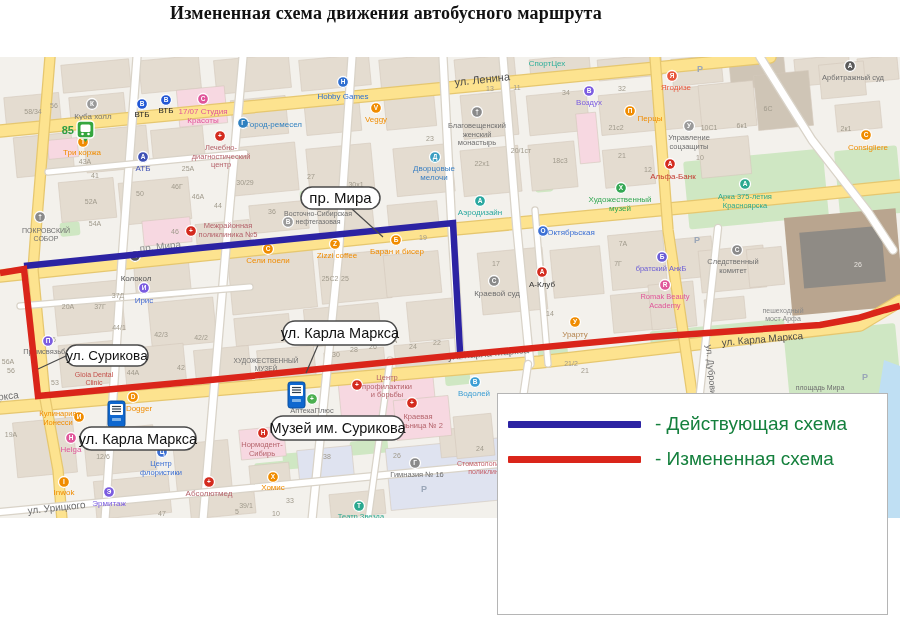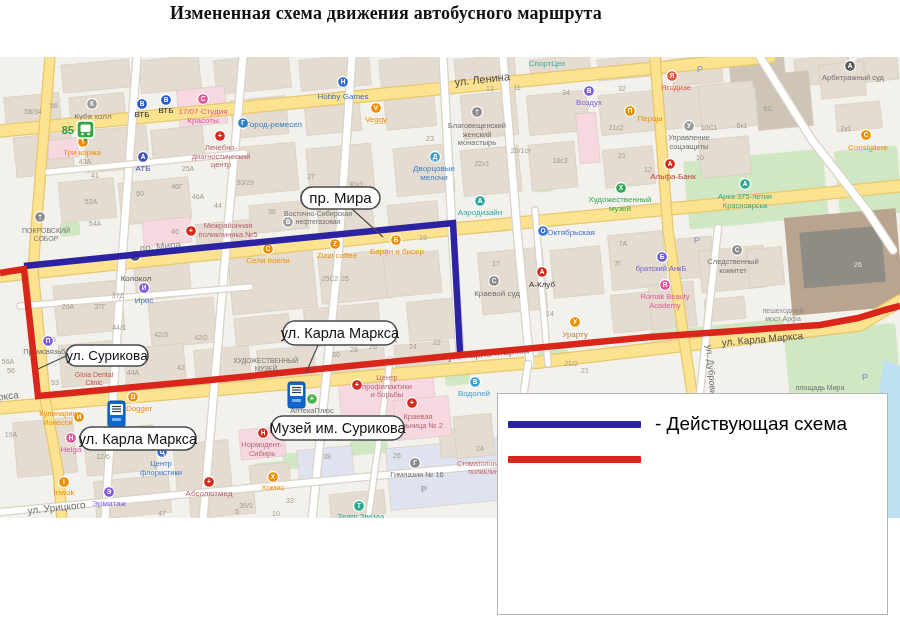--- a/index.html
+++ b/index.html
@@ -7,21 +7,21 @@
        font-family:"Liberation Sans",sans-serif;}
   .title{position:absolute;top:2px;left:0;width:772px;text-align:center;
          font-family:"Liberation Serif",serif;font-weight:700;color:#111;
          font-size:18px;line-height:22px;letter-spacing:.2px;}
   #map-wrap{position:absolute;left:0;top:0;width:900px;height:624px;}
   .legend{position:absolute;left:497px;top:393px;width:391px;height:222px;
           background:#ffffff;border:1px solid #b5b5b5;box-sizing:border-box;
           padding:18px 0 0 10px;}
   .legend-row{display:flex;align-items:center;height:24px;margin-bottom:11px;}
   .legend-line{display:inline-block;width:133px;height:7px;border-radius:1px;}
-  .legend-label{margin-left:14px;font-size:19px;color:#000000;}
+  .legend-label{margin-left:14px;font-size:19px;color:#15803d;}
   svg text{font-family:"Liberation Sans",sans-serif;}
 </style>
 </head>
 <body>
 
 <div id="map-wrap">
   <svg id="map-svg" width="900" height="624" viewBox="0 0 900 624">
       <defs>
         <clipPath id="mapclip">
           <rect x="0" y="57" width="900" height="461"></rect>
@@ -450,14 +450,15 @@
   <div>Измененная схема движения автобусного маршрута</div>
 </div>
 
 <div class="legend">
   <div class="legend-row">
     <span class="legend-line" style="background: rgb(44, 35, 163);"></span>
     <span class="legend-label">- Действующая схема</span>
   </div>
   <div class="legend-row">
     <span class="legend-line" style="background: rgb(218, 37, 26);"></span>
+    <span class="legend-label">- Измененная схема</span>
   </div>
 </div>
 
 </body></html>

